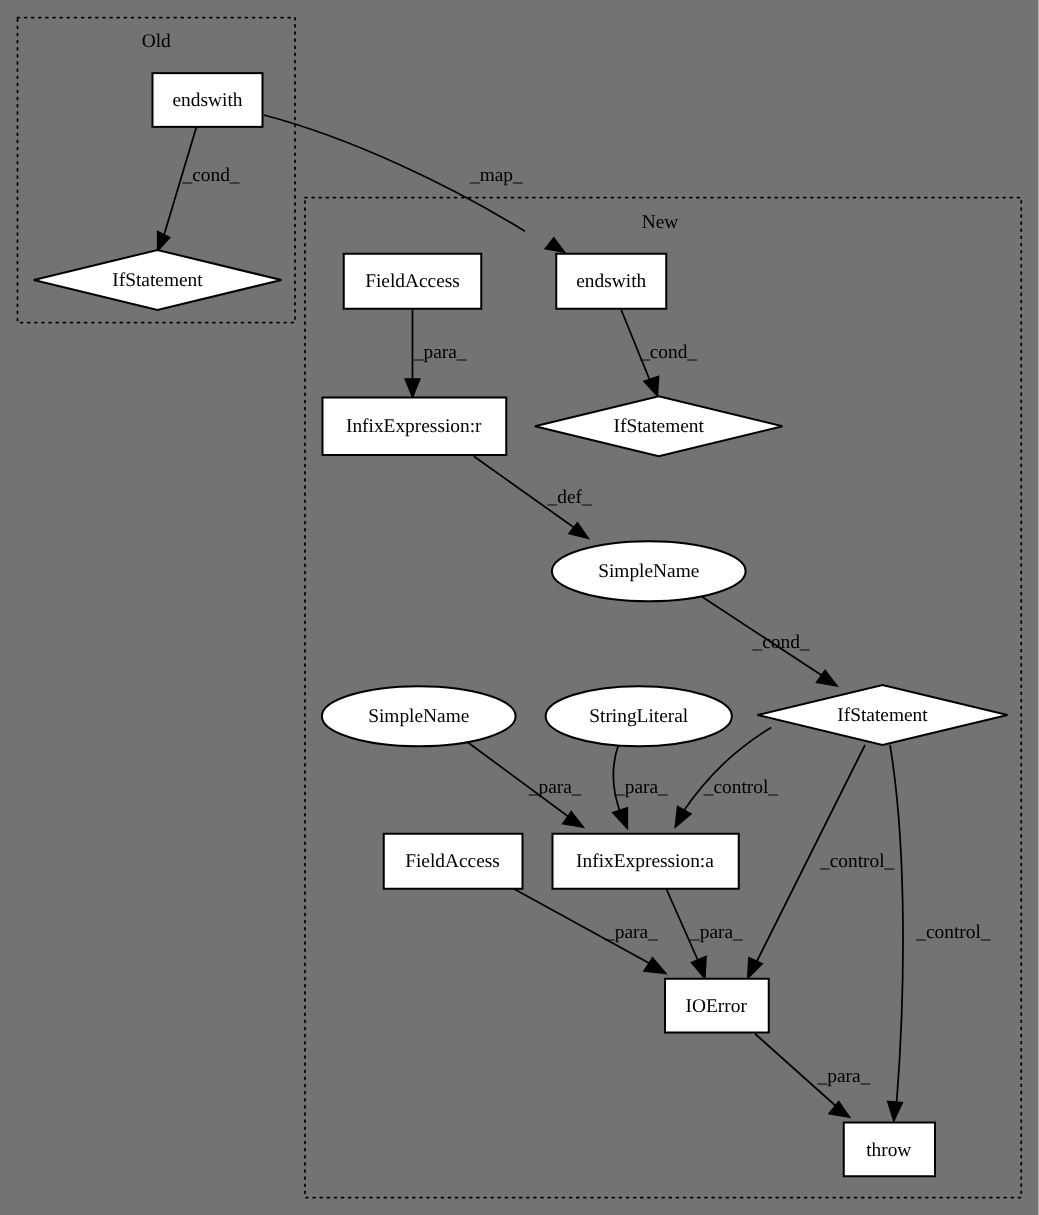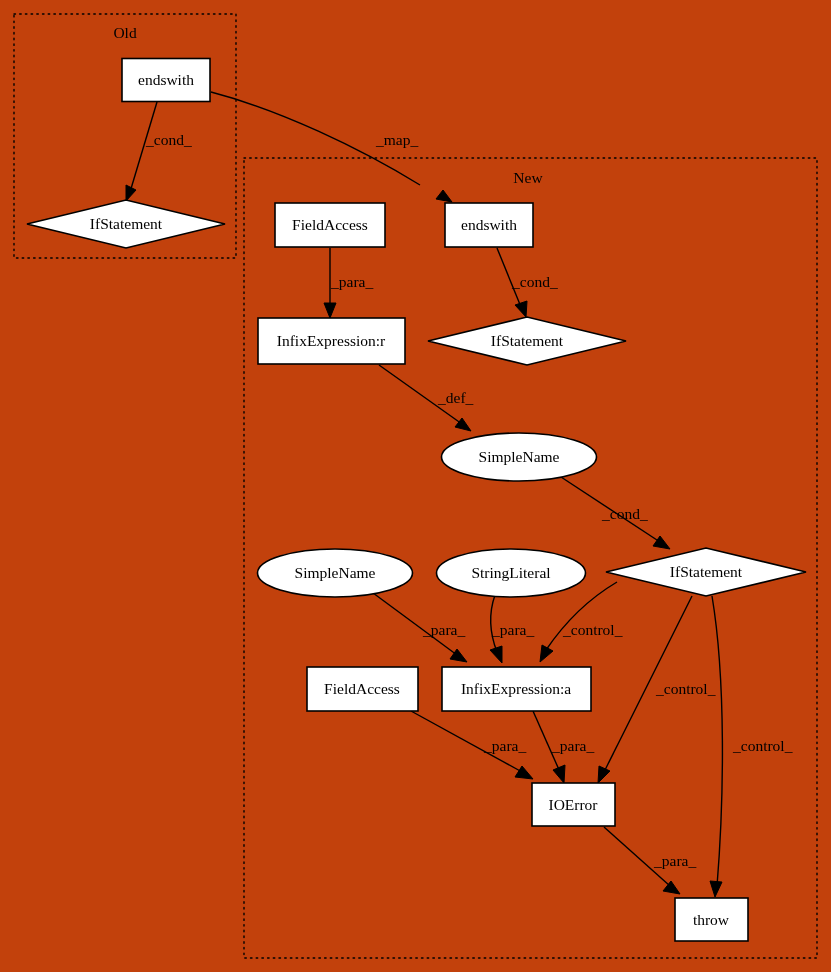--- a/index.html
+++ b/index.html
@@ -4,21 +4,21 @@
 <style>
   html, body {
     margin: 0;
     padding: 0;
     background: #ffffff;
   }
   #canvas {
     position: relative;
     width: 831px;
     height: 972px;
-    background: #c2410c;
+    background: #737373;
     font-family: "Liberation Serif", "DejaVu Serif", serif;
     overflow: hidden;
     text-align: center;
   }
   svg#graph {
     position: absolute;
     left: 0;
     top: 0;
     width: 831px;
     height: 972px;

